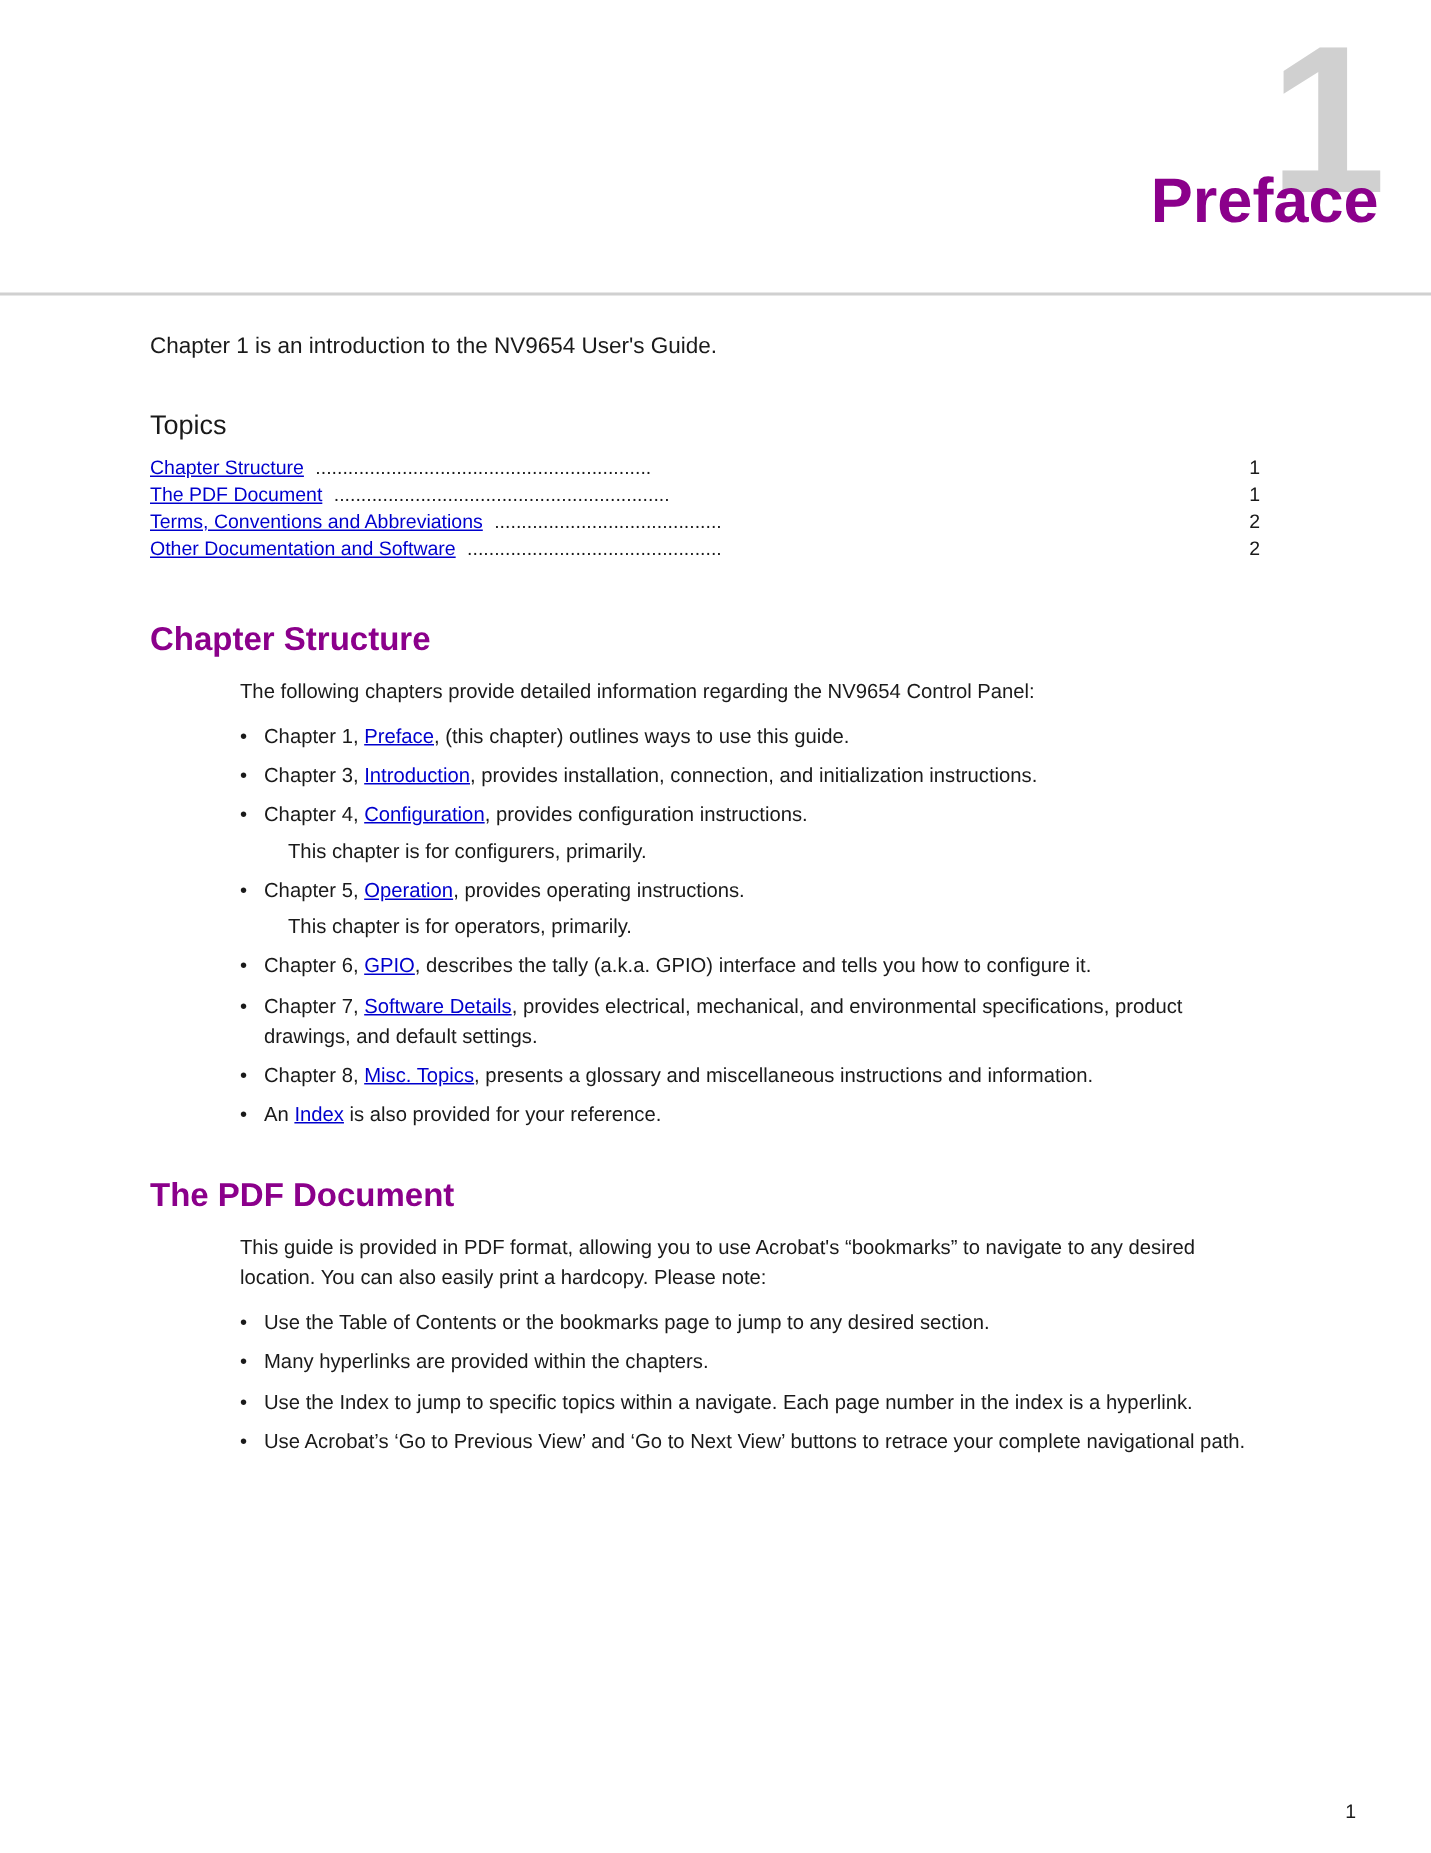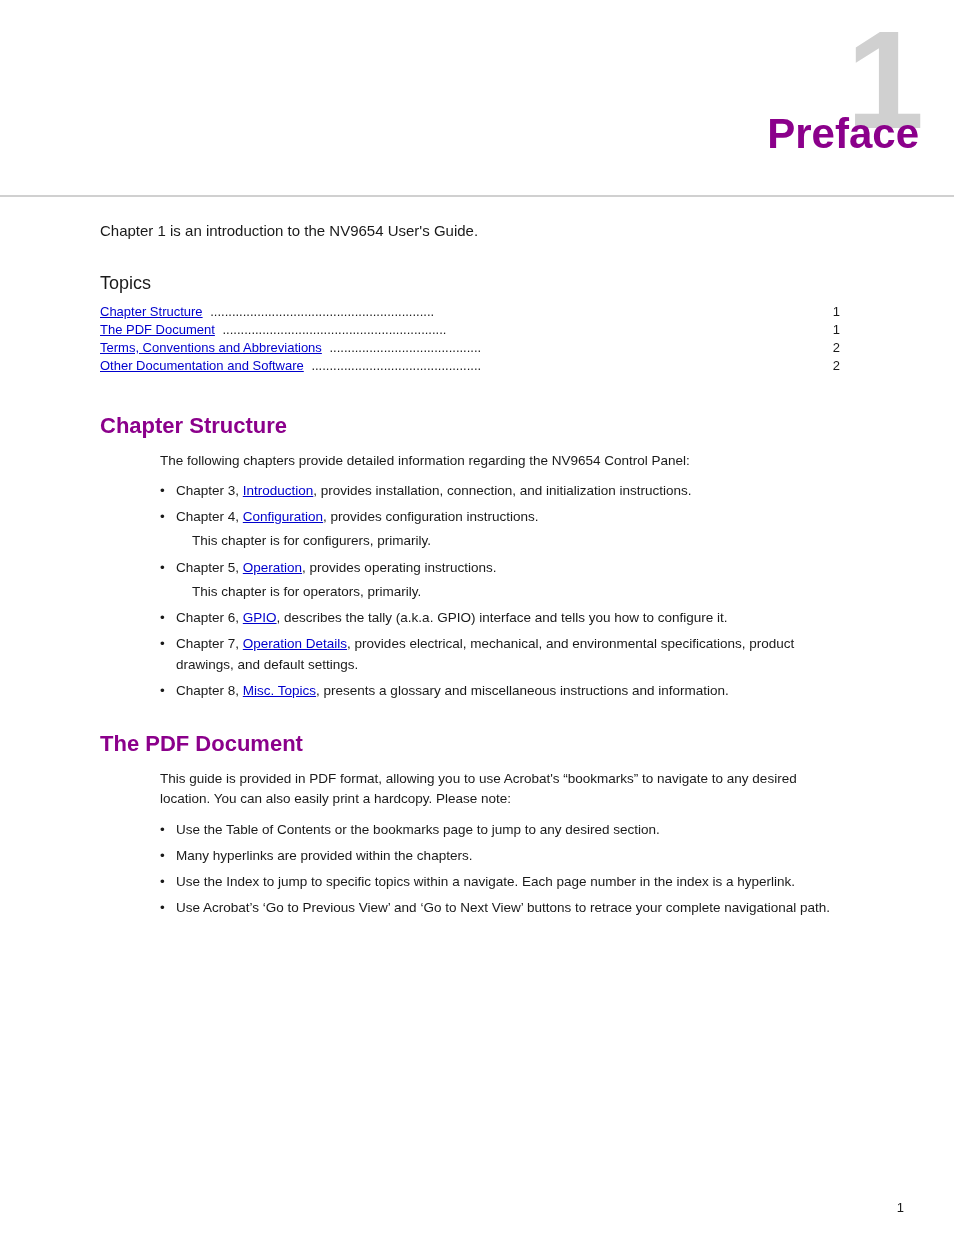--- a/index.html
+++ b/index.html
@@ -228,38 +228,44 @@
         <span class="toc-page">2</span>
       </div>
     </div>
 
     <div>
       <div class="section-heading">Chapter Structure</div>
       <div class="section-content">
         <p class="section-intro">The following chapters provide detailed information regarding the NV9654 Control Panel:</p>
         <ul class="bullet-list">
           <li>
+            Chapter 1, <span class="inline-link">Preface</span>, (this chapter) outlines ways to use this guide.
+          </li>
+          <li>
             Chapter 3, <span class="inline-link">Introduction</span>, provides installation, connection, and initialization instructions.
           </li>
           <li>
             Chapter 4, <span class="inline-link">Configuration</span>, provides configuration instructions.
             <div class="sub-note">This chapter is for configurers, primarily.</div>
           </li>
           <li>
             Chapter 5, <span class="inline-link">Operation</span>, provides operating instructions.
             <div class="sub-note">This chapter is for operators, primarily.</div>
           </li>
           <li>
             Chapter 6, <span class="inline-link">GPIO</span>, describes the tally (a.k.a. GPIO) interface and tells you how to configure it.
           </li>
           <li>
-            Chapter 7, <span class="inline-link">Operation Details</span>, provides electrical, mechanical, and environmental specifications, product drawings, and default settings.
+            Chapter 7, <span class="inline-link">Software Details</span>, provides electrical, mechanical, and environmental specifications, product drawings, and default settings.
           </li>
           <li>
             Chapter 8, <span class="inline-link">Misc. Topics</span>, presents a glossary and miscellaneous instructions and information.
+          </li>
+          <li>
+            An <span class="inline-link">Index</span> is also provided for your reference.
           </li>
         </ul>
       </div>
     </div>
 
     <div>
       <div class="section-heading">The PDF Document</div>
       <div class="section-content">
         <p class="section-intro">This guide is provided in PDF format, allowing you to use Acrobat's “bookmarks” to navigate to any desired location. You can also easily print a hardcopy. Please note:</p>
         <ul class="bullet-list">

